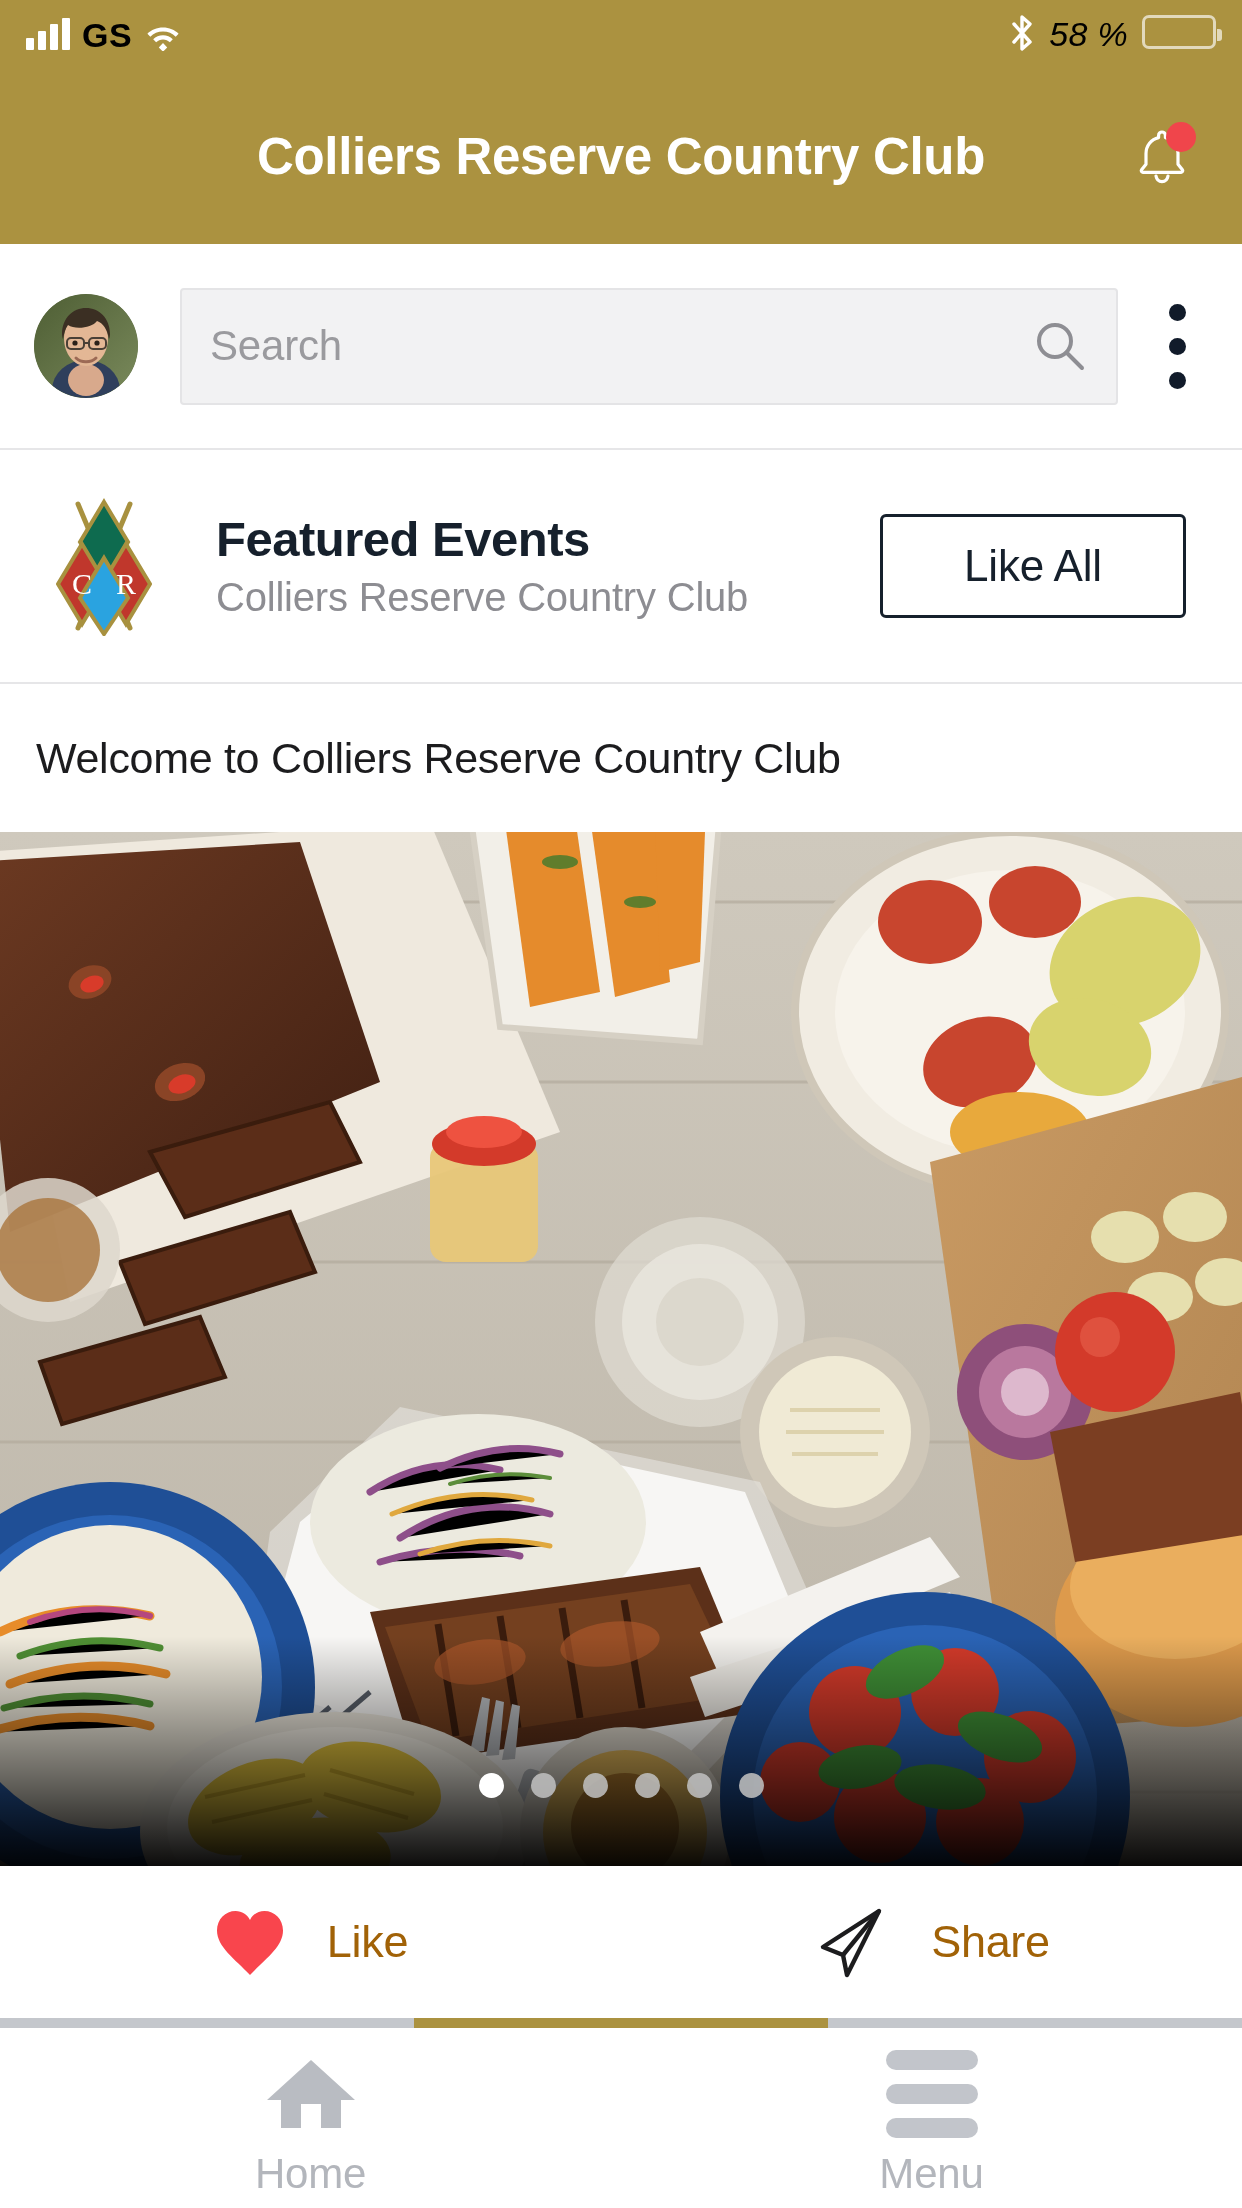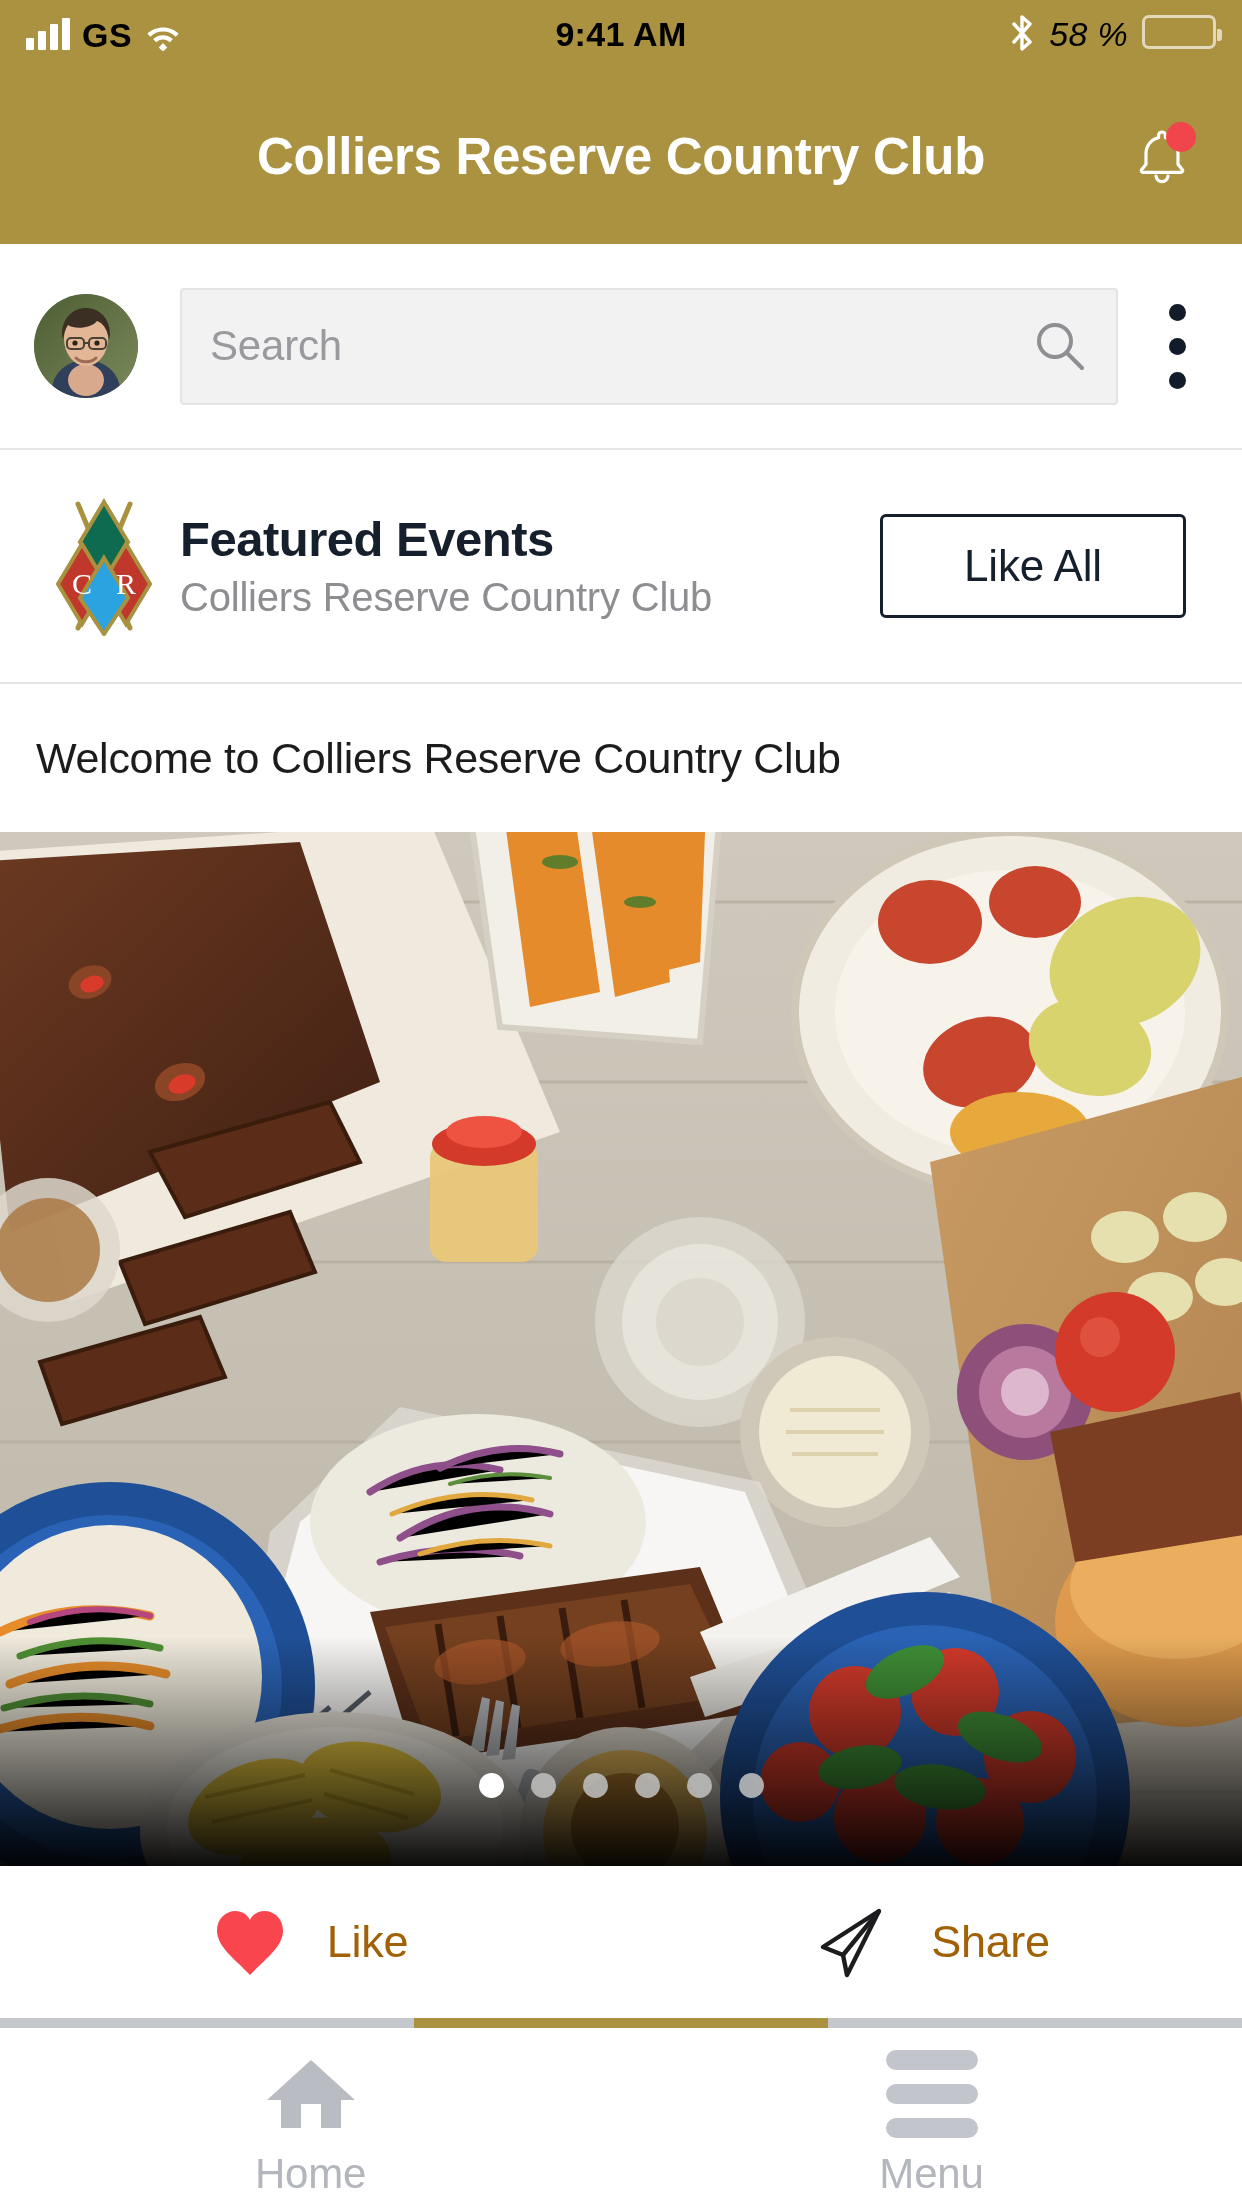--- a/index.html
+++ b/index.html
@@ -89,21 +89,21 @@
   }
   .kebab span{ width:17px; height:17px; border-radius:50%; background:#111b2a; display:block;}
 
   
   .featured{
     position:absolute; top:450px; left:0; width:1242px; height:234px;
     background:#fff; display:flex; align-items:center; padding:0 34px;
     border-bottom:2px solid #e6e6e8;
   }
   .crest{ width:96px; height:140px; flex:0 0 auto; margin-left:22px;}
-  .feat-text{ margin-left:28px; flex:1 1 auto;}
+  .feat-text{ margin-left:64px; flex:1 1 auto;}
   .feat-title{ font-size:49px; font-weight:bold; color:#16202c; line-height:1.12; letter-spacing:-.5px;}
   .feat-sub{ font-size:40px; color:#8d8d92; margin-top:8px; letter-spacing:-.2px;}
   .viewall{
     flex:0 0 auto; width:306px; height:104px; margin-right:22px;
     border:3px solid #16202c; border-radius:6px; background:#fff;
     display:flex; align-items:center; justify-content:center;
     font-size:44px; color:#16202c; letter-spacing:-.2px;
   }
 
   
@@ -178,23 +178,20 @@
       <span class="carrier">GS</span>
       <span class="wifi">
         <svg viewBox="0 0 38 30" width="38" height="30">
           <path d="M19 6.5c6.2 0 11.8 2.4 15.6 6.2l-2.9 3C28.5 12.5 24 10.6 19 10.6S9.5 12.5 6.3 15.7l-2.9-3C7.2 8.9 12.8 6.5 19 6.5z" fill="#fff"></path>
           <path d="M19 14.3c3.8 0 7.3 1.5 9.8 3.9l-2.9 3c-1.8-1.7-4.2-2.8-6.9-2.8s-5.1 1.1-6.9 2.8l-2.9-3c2.5-2.4 6-3.9 9.8-3.9z" fill="#fff"></path>
           <path d="M19 22.1l4.2 4.3-4.2 4.3-4.2-4.3z" fill="#fff"></path>
         </svg>
       </span>
     </div>
 
-    <div class="sb-center">
-      <span class="clock">9:41 AM</span>
-    </div>
 
     <div class="sb-right">
       <span class="bt">
         <svg viewBox="0 0 26 36" width="26" height="36">
           <path d="M5 9l16 18-8 7V2l8 7L5 27" fill="none" stroke="#fff" stroke-width="3.4" stroke-linejoin="round" stroke-linecap="round"></path>
         </svg>
       </span>
       <span class="batt-pct">58 %</span>
       <span class="batt">
         <span class="fill"></span>

